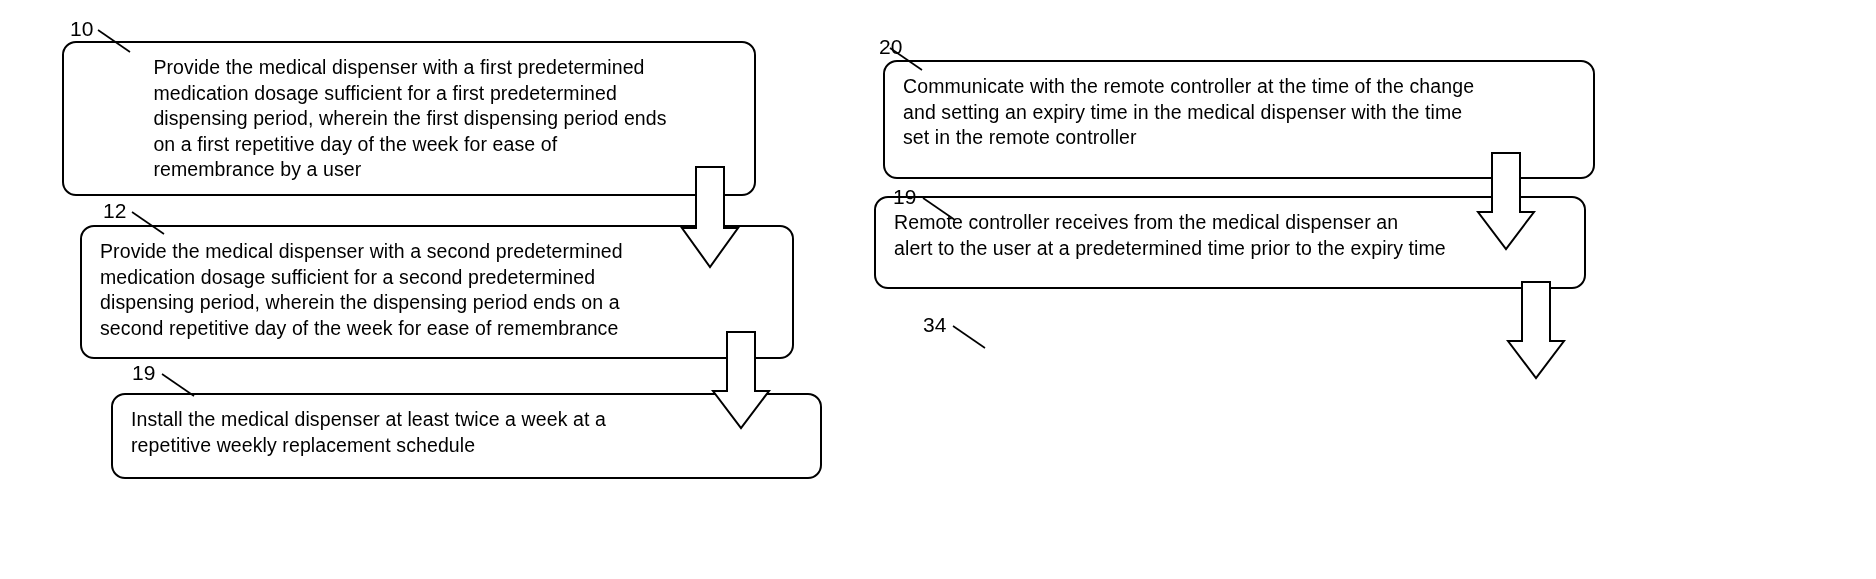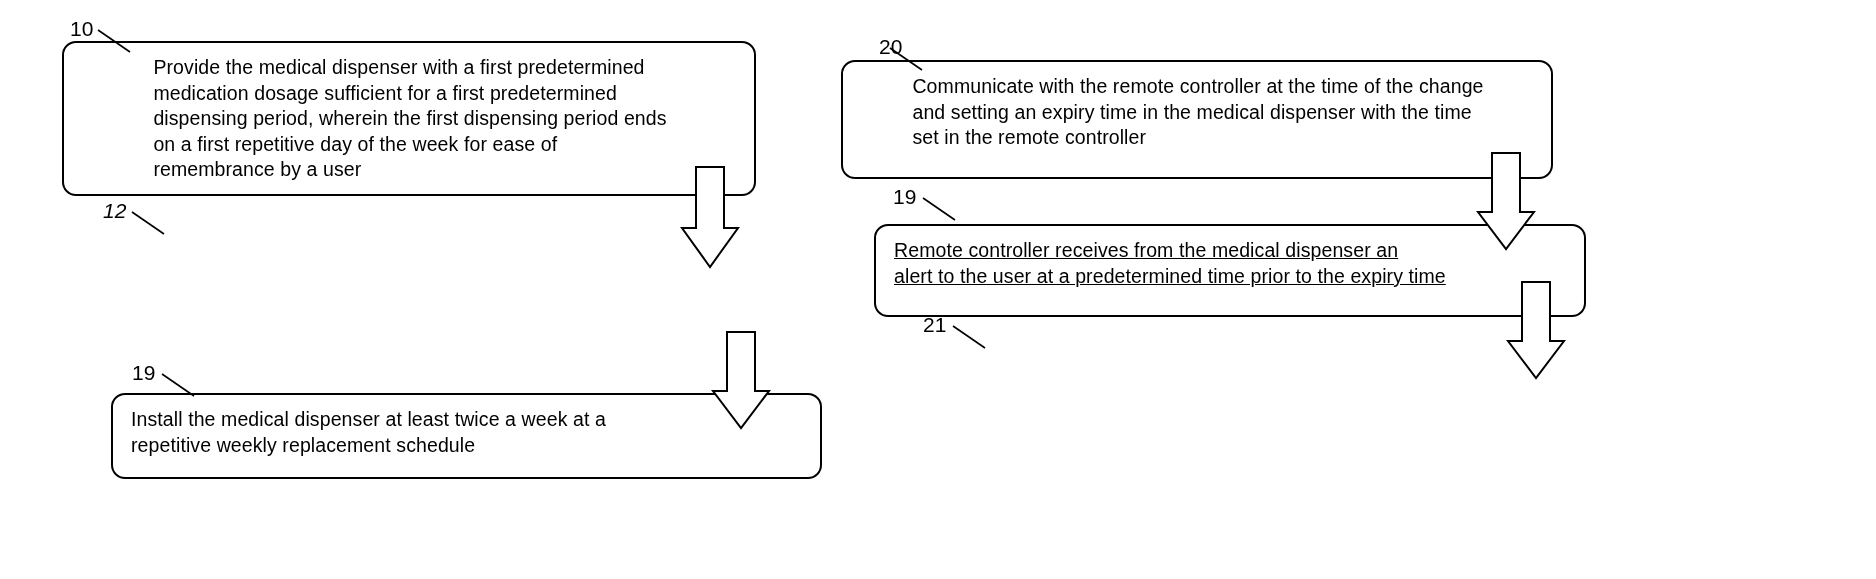--- a/index.html
+++ b/index.html
@@ -77,27 +77,33 @@
 on a first repetitive day of the week for ease of
 remembrance by a user</div>
   </div>
 
   <div class="blockarrow" style="left:632px; top:166px;">
     <svg width="60" height="104" viewBox="0 0 60 104">
       <path d="M16,1 L44,1 L44,62 L58,62 L30,101 L2,62 L16,62 Z" fill="#ffffff" stroke="#000000" stroke-width="2"></path>
     </svg>
   </div>
 
-  <div class="reflabel" style="left:55px; top:200px;font-style:italic;">12</div>
+  <div class="reflabel" style="left:55px; top:200px;">12</div>
   <div class="leader" style="left:82px; top:210px;">
     <svg width="40" height="28" viewBox="0 0 40 28">
       <path d="M2,2 L34,24" stroke="#000000" stroke-width="1.6" fill="none"></path>
     </svg>
   </div>
 
+  <div class="flowbox" style="left:32px; top:225px; width:714px; height:134px;">
+    <div class="boxtext">Provide the medical dispenser with a second predetermined
+medication dosage sufficient for a second predetermined
+dispensing period, wherein the dispensing period ends on a
+second repetitive day of the week for ease of remembrance</div>
+  </div>
 
   <div class="blockarrow" style="left:663px; top:331px;">
     <svg width="60" height="100" viewBox="0 0 60 100">
       <path d="M16,1 L44,1 L44,60 L58,60 L30,97 L2,60 L16,60 Z" fill="#ffffff" stroke="#000000" stroke-width="2"></path>
     </svg>
   </div>
 
   <div class="reflabel" style="left:84px; top:362px;">19</div>
   <div class="leader" style="left:112px; top:372px;">
     <svg width="40" height="28" viewBox="0 0 40 28">
@@ -110,51 +116,51 @@
 repetitive weekly replacement schedule</div>
   </div>
 
   <div class="reflabel" style="left:831px; top:36px;">20</div>
   <div class="leader" style="left:840px; top:46px;">
     <svg width="40" height="28" viewBox="0 0 40 28">
       <path d="M2,2 L34,24" stroke="#000000" stroke-width="1.6" fill="none"></path>
     </svg>
   </div>
 
-  <div class="flowbox" style="left:793px; top:60px; width:712px; height:119px;justify-content:center;">
+  <div class="flowbox" style="left:835px; top:60px; width:712px; height:119px;">
     <div class="boxtext">Communicate with the remote controller at the time of the change
 and setting an expiry time in the medical dispenser with the time
 set in the remote controller</div>
   </div>
 
   <div class="blockarrow" style="left:1428px; top:152px;">
     <svg width="60" height="100" viewBox="0 0 60 100">
       <path d="M16,1 L44,1 L44,60 L58,60 L30,97 L2,60 L16,60 Z" fill="#ffffff" stroke="#000000" stroke-width="2"></path>
     </svg>
   </div>
 
   <div class="reflabel" style="left:845px; top:186px;">19</div>
   <div class="leader" style="left:873px; top:196px;">
     <svg width="40" height="28" viewBox="0 0 40 28">
       <path d="M2,2 L34,24" stroke="#000000" stroke-width="1.6" fill="none"></path>
     </svg>
   </div>
 
-  <div class="flowbox" style="left:826px; top:224px; width:712px; height:93px;text-decoration:underline;">
+  <div class="flowbox" style="left:826px; top:196px; width:712px; height:93px;">
     <div class="boxtext">Remote controller receives from the medical dispenser an
 alert to the user at a predetermined time prior to the expiry time</div>
   </div>
 
   <div class="blockarrow" style="left:1458px; top:281px;">
     <svg width="60" height="100" viewBox="0 0 60 100">
       <path d="M16,1 L44,1 L44,60 L58,60 L30,97 L2,60 L16,60 Z" fill="#ffffff" stroke="#000000" stroke-width="2"></path>
     </svg>
   </div>
 
-  <div class="reflabel" style="left:875px; top:314px;">21</div>
+  <div class="reflabel" style="left:875px; top:314px;">34</div>
   <div class="leader" style="left:903px; top:324px;">
     <svg width="40" height="28" viewBox="0 0 40 28">
       <path d="M2,2 L34,24" stroke="#000000" stroke-width="1.6" fill="none"></path>
     </svg>
   </div>
 
 
 </div>
 
 </body></html>

